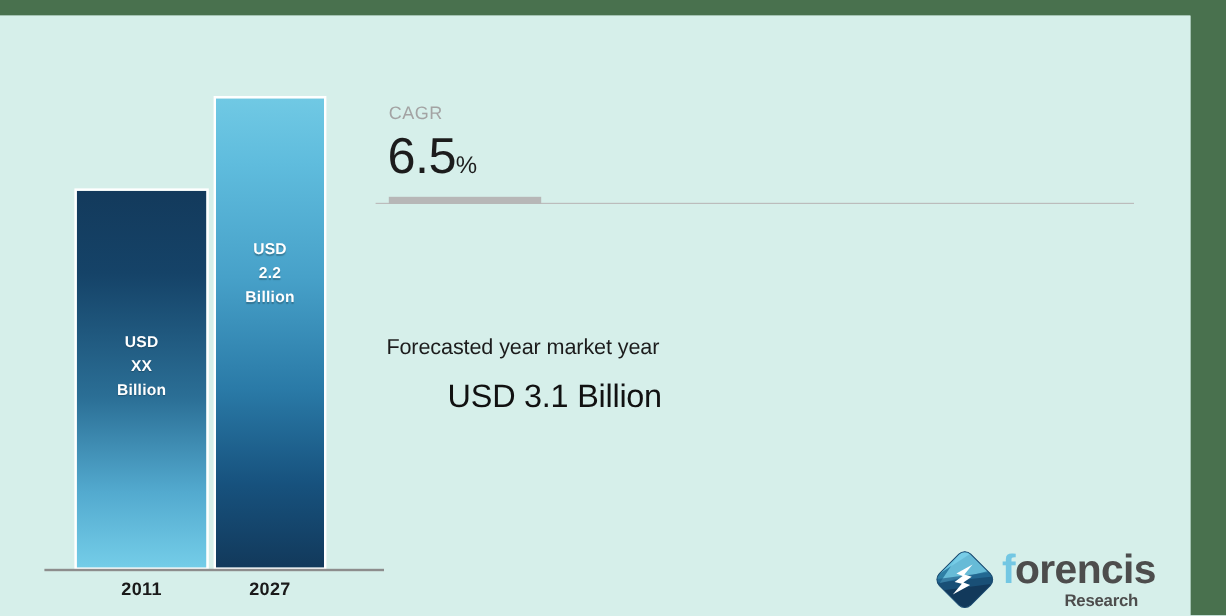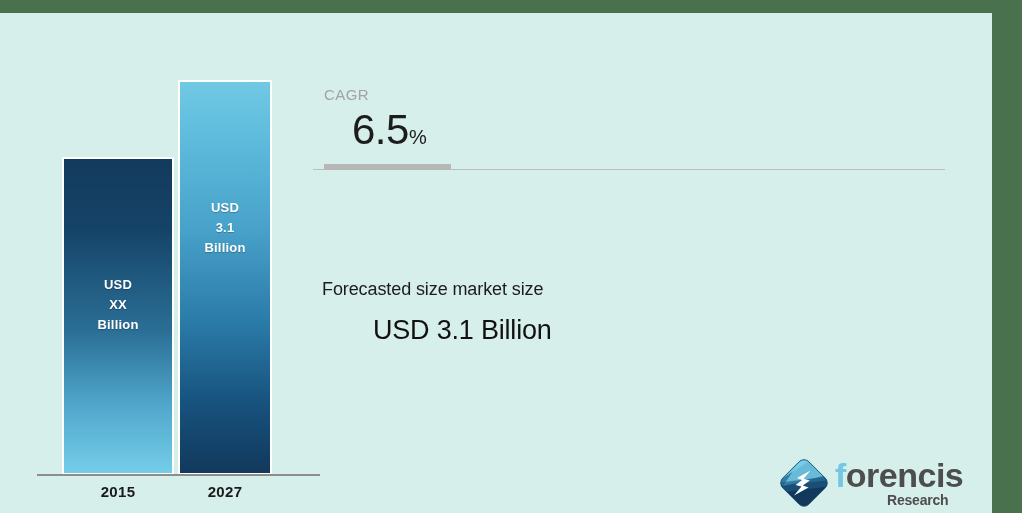--- a/index.html
+++ b/index.html
@@ -140,21 +140,20 @@
   .cagr-value {
     position: absolute;
     left: 10px;
     top: 81px;
     font-size: 42px;
     color: #1c1c1c;
     font-weight: normal;
     line-height: 48px;
     letter-spacing: -0.5px;
     white-space: nowrap;
-    margin-left: 29px;
   }
   .cagr-value .unit {
     font-size: 20px;
     letter-spacing: 0;
   }
 
   .divider-thin {
     position: absolute;
     left: 0;
     top: 144px;
@@ -259,43 +258,43 @@
             <div>XX</div>
             <div>Billion</div>
           </div>
         </div>
       </div>
 
       <div id="bar-2027" class="bar">
         <div class="bar-inner">
           <div class="bar-label">
             <div>USD</div>
-            <div>3.1</div>
+            <div>2.2</div>
             <div>Billion</div>
           </div>
         </div>
       </div>
 
       <div class="axis-line"></div>
 
-      <div id="tick-2019" class="tick-label">2015</div>
+      <div id="tick-2019" class="tick-label">2011</div>
       <div id="tick-2027" class="tick-label">2027</div>
     </div>
 
     <div class="panel">
 
       <div class="cagr-label">CAGR</div>
 
       <div class="cagr-value"><span>6.5</span><span class="unit">%</span></div>
 
       <div class="divider-thin"></div>
       <div class="divider-accent"></div>
 
 
-      <div class="forecast-caption">Forecasted size market size</div>
+      <div class="forecast-caption">Forecasted year market year</div>
       <div class="forecast-value">USD 3.1 Billion</div>
     </div>
 
     <div class="logo">
       <div class="logo-mark">
         <svg width="54" height="54" viewBox="0 0 54 54" xmlns="http://www.w3.org/2000/svg">
           <defs>
             <clipPath id="dia">
               <rect x="8.5" y="8.5" width="37" height="37" rx="7" ry="7" transform="rotate(45 27 27)"></rect>
             </clipPath>

